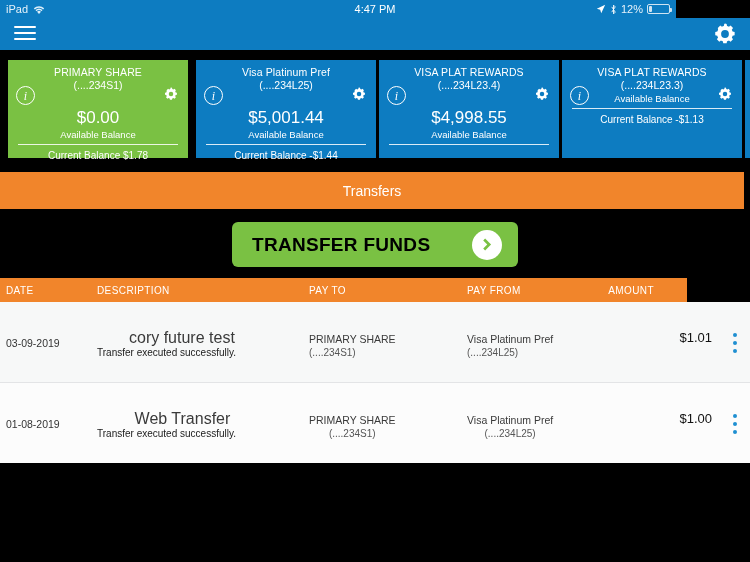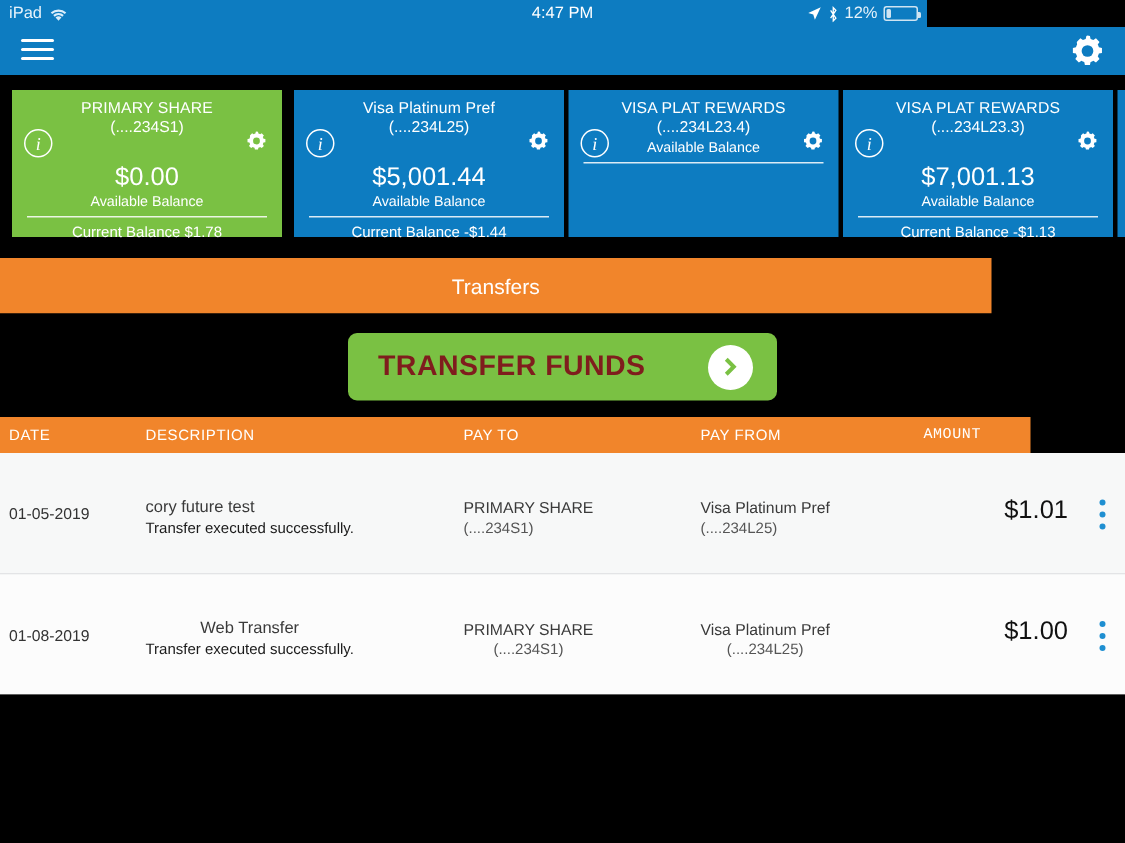--- a/index.html
+++ b/index.html
@@ -6,21 +6,21 @@
   html, body {
     width: 750px; height: 562px;
     background: #000000;
     font-family: "Liberation Sans", sans-serif;
     overflow: hidden;
   }
   #app { position: relative; width: 750px; height: 562px; background: #000; }
 
   
   .statusbar {
-    position: absolute; top: 0; left: 0; width: 618px; height: 18px;
+    position: absolute; top: 0; left: 0; width: 676px; height: 18px;
     background: #0d7cc1;
     display: flex; align-items: center;
     color: #e6f2fa; font-size: 11px;
   }
   .sb-left { position: absolute; left: 6px; display: flex; align-items: center; gap: 5px; }
   .sb-center { position: absolute; left: 0; width: 750px; text-align: center; font-size: 11px; color: #fff; }
   .sb-right { position: absolute; right: 6px; display: flex; align-items: center; gap: 4px; }
   .wifi-ico { display: inline-block; width: 12px; height: 10px; position: relative; top: 1px; }
   .loc-ico { display: inline-block; width: 10px; height: 10px; }
   .bt-ico { display: inline-block; width: 7px; height: 11px; }
@@ -71,73 +71,73 @@
   .card-body { text-align: center; padding: 0 26px; }
   .card-name { font-size: 10.5px; letter-spacing: .1px; line-height: 13px; }
   .card-acct { font-size: 10.5px; line-height: 13px; }
   .card-avail { font-size: 17px; line-height: 21px; margin-top: 15px; }
   .card-availlbl { font-size: 9.5px; line-height: 13px; }
   .card-rule { margin: 3px 6px 0 6px; height: 1px; background: rgba(255,255,255,.85); }
   .card-current { text-align: center; font-size: 10px; margin-top: 5px; }
 
   
   .section-title {
-    position: absolute; top: 172px; left: 0; width: 661px; height: 37px;
+    position: absolute; top: 172px; left: 0; width: 744px; height: 37px;
     background: #f1852b; color: #ffffff;
     display: flex; align-items: center; justify-content: center;
     font-size: 14px;
   }
 
   
   .btn-zone {
     position: absolute; top: 209px; left: 0; width: 750px; height: 69px; background: #000;
   }
   .transfer-btn {
     position: absolute; left: 232px; top: 13px; width: 286px; height: 45px;
     background: #7ac143; border-radius: 6px; cursor: pointer;
     display: flex; align-items: center;
   }
   .transfer-btn-label {
-    color: #7f1d1d; font-size: 19px; font-weight: bold; letter-spacing: .3px; margin-left: 20px;
+    color: #000000; font-size: 19px; font-weight: bold; letter-spacing: .3px; margin-left: 20px;
   }
   .transfer-btn-arrow {
     position: absolute; right: 16px; top: 7.5px; width: 30px; height: 30px;
     background: #ffffff; border-radius: 50%;
     display: flex; align-items: center; justify-content: center;
   }
 
   
   .table-head {
     position: absolute; top: 278px; left: 0; width: 687px; height: 24px;
     background: #f1852b; color: #ffffff; font-size: 10px; letter-spacing: .4px;
   }
   .table-head > div { position: absolute; top: 7px; }
   .th-date  { left: 6px; }
   .th-desc  { left: 97px; }
   .th-payto { left: 309px; }
   .th-payfrom { left: 467px; }
-  .th-amount { right: 33px; font-family: Liberation Mono, monospace; }
+  .th-amount { right: 33px; }
 
   .table-body {
     position: absolute; top: 302px; left: 0; width: 750px; height: 161px;
     background: #f7f8f8;
   }
   .txn-row { position: absolute; left: 0; width: 750px; height: 80px; background: #f7f8f8; }
   .txn-row.alt { background: #fcfcfc; text-align: center; }
   .row-sep { position: absolute; left: 0; width: 750px; height: 1px; background: #e3e4e6; }
   .cell { position: absolute; font-size: 10.5px; color: #2b2b2b; }
   .c-date { left: 6px; top: 35px; font-size: 10.5px; color: #333; }
   .c-desc { left: 97px; top: 29px; }
-  .c-desc .d1 { font-size: 11px; color: #3a3a3a; line-height: 14px; }
+  .c-desc .d1 { font-size: 16px; color: #3a3a3a; line-height: 14px; margin-left: 32px; }
   .c-desc .d2 { font-size: 10px; font-weight: normal; color: #1a1a1a; line-height: 14px; margin-top: 1px; }
   .c-payto { left: 309px; top: 30px; }
   .c-payfrom { left: 467px; top: 30px; }
   .c-acctlines .a1 { font-size: 10.5px; color: #3a3a3a; line-height: 14px; }
   .c-acctlines .a2 { font-size: 10px; color: #555; line-height: 13px; }
-  .c-amount { right: 38px; top: 28px; font-size: 17px; color: #111; }
+  .c-amount { right: 38px; top: 28px; font-size: 13px; color: #111; }
   .kebab {
     position: absolute; right: 7px; top: 29px; width: 16px; height: 24px;
     display: flex; flex-direction: column; align-items: center; justify-content: space-between;
     padding: 2px 0; cursor: pointer;
   }
   .kebab i { display: block; width: 4px; height: 4px; border-radius: 50%; background: #1f8fd1; }
 
   .bottom-fill { position: absolute; top: 463px; left: 0; width: 750px; height: 99px; background: #000; }
 </style>
 </head>
@@ -231,37 +231,37 @@
       <div class="card-info-ico">i</div>
       <div class="card-gear-ico">
         <svg viewBox="0 0 24 24" width="16" height="16">
           <path fill="#ffffff" d="M12 2.4l1.5.3.4 1.9a7.8 7.8 0 0 1 1.7.7l1.6-1.1 2.2 2.2-1.1 1.6c.3.5.5 1.1.7 1.7l1.9.4v3.1l-1.9.4a7.8 7.8 0 0 1-.7 1.7l1.1 1.6-2.2 2.2-1.6-1.1c-.5.3-1.1.5-1.7.7l-.4 1.9h-3.1l-.4-1.9a7.8 7.8 0 0 1-1.7-.7l-1.6 1.1-2.2-2.2 1.1-1.6a7.8 7.8 0 0 1-.7-1.7l-1.9-.4v-3.1l1.9-.4c.2-.6.4-1.2.7-1.7L5.4 6.4l2.2-2.2 1.6 1.1c.5-.3 1.1-.5 1.7-.7l.4-1.9z"></path>
           <circle cx="12" cy="12" r="3.4" fill="#0d7cc1"></circle>
         </svg>
       </div>
       <div class="card-body">
         <div class="card-name">VISA PLAT REWARDS</div>
         <div class="card-acct">(....234L23.4)</div>
+        <div class="card-avail">$4,998.55</div>
         <div class="card-availlbl">Available Balance</div>
       </div>
       <div class="card-rule"></div>
     </div>
 
     <div class="acct-card blue" style="left:562px">
       <div class="card-info-ico">i</div>
       <div class="card-gear-ico">
         <svg viewBox="0 0 24 24" width="16" height="16">
           <path fill="#ffffff" d="M12 2.4l1.5.3.4 1.9a7.8 7.8 0 0 1 1.7.7l1.6-1.1 2.2 2.2-1.1 1.6c.3.5.5 1.1.7 1.7l1.9.4v3.1l-1.9.4a7.8 7.8 0 0 1-.7 1.7l1.1 1.6-2.2 2.2-1.6-1.1c-.5.3-1.1.5-1.7.7l-.4 1.9h-3.1l-.4-1.9a7.8 7.8 0 0 1-1.7-.7l-1.6 1.1-2.2-2.2 1.1-1.6a7.8 7.8 0 0 1-.7-1.7l-1.9-.4v-3.1l1.9-.4c.2-.6.4-1.2.7-1.7L5.4 6.4l2.2-2.2 1.6 1.1c.5-.3 1.1-.5 1.7-.7l.4-1.9z"></path>
           <circle cx="12" cy="12" r="3.4" fill="#0d7cc1"></circle>
         </svg>
       </div>
       <div class="card-body">
         <div class="card-name">VISA PLAT REWARDS</div>
         <div class="card-acct">(....234L23.3)</div>
-        <div class="card-avail">$7,001.13</div>
         <div class="card-availlbl">Available Balance</div>
       </div>
       <div class="card-rule"></div>
       <div class="card-current">Current Balance -$1.13</div>
     </div>
 
     <div class="acct-card blue" style="left:745px;width:180px"></div>
   </div>
 
   <div class="section-title">
@@ -283,21 +283,21 @@
     <div class="th-date">DATE</div>
     <div class="th-desc">DESCRIPTION</div>
     <div class="th-payto">PAY TO</div>
     <div class="th-payfrom">PAY FROM</div>
     <div class="th-amount">AMOUNT</div>
   </div>
 
   <div class="table-body">
 
     <div class="txn-row" style="top:0">
-      <div class="cell c-date">01-05-2019</div>
+      <div class="cell c-date">03-09-2019</div>
       <div class="cell c-desc">
         <div class="d1">cory future test</div>
         <div class="d2">Transfer executed successfully.</div>
       </div>
       <div class="cell c-payto c-acctlines">
         <div class="a1">PRIMARY SHARE</div>
         <div class="a2">(....234S1)</div>
       </div>
       <div class="cell c-payfrom c-acctlines">
         <div class="a1">Visa Platinum Pref</div>

